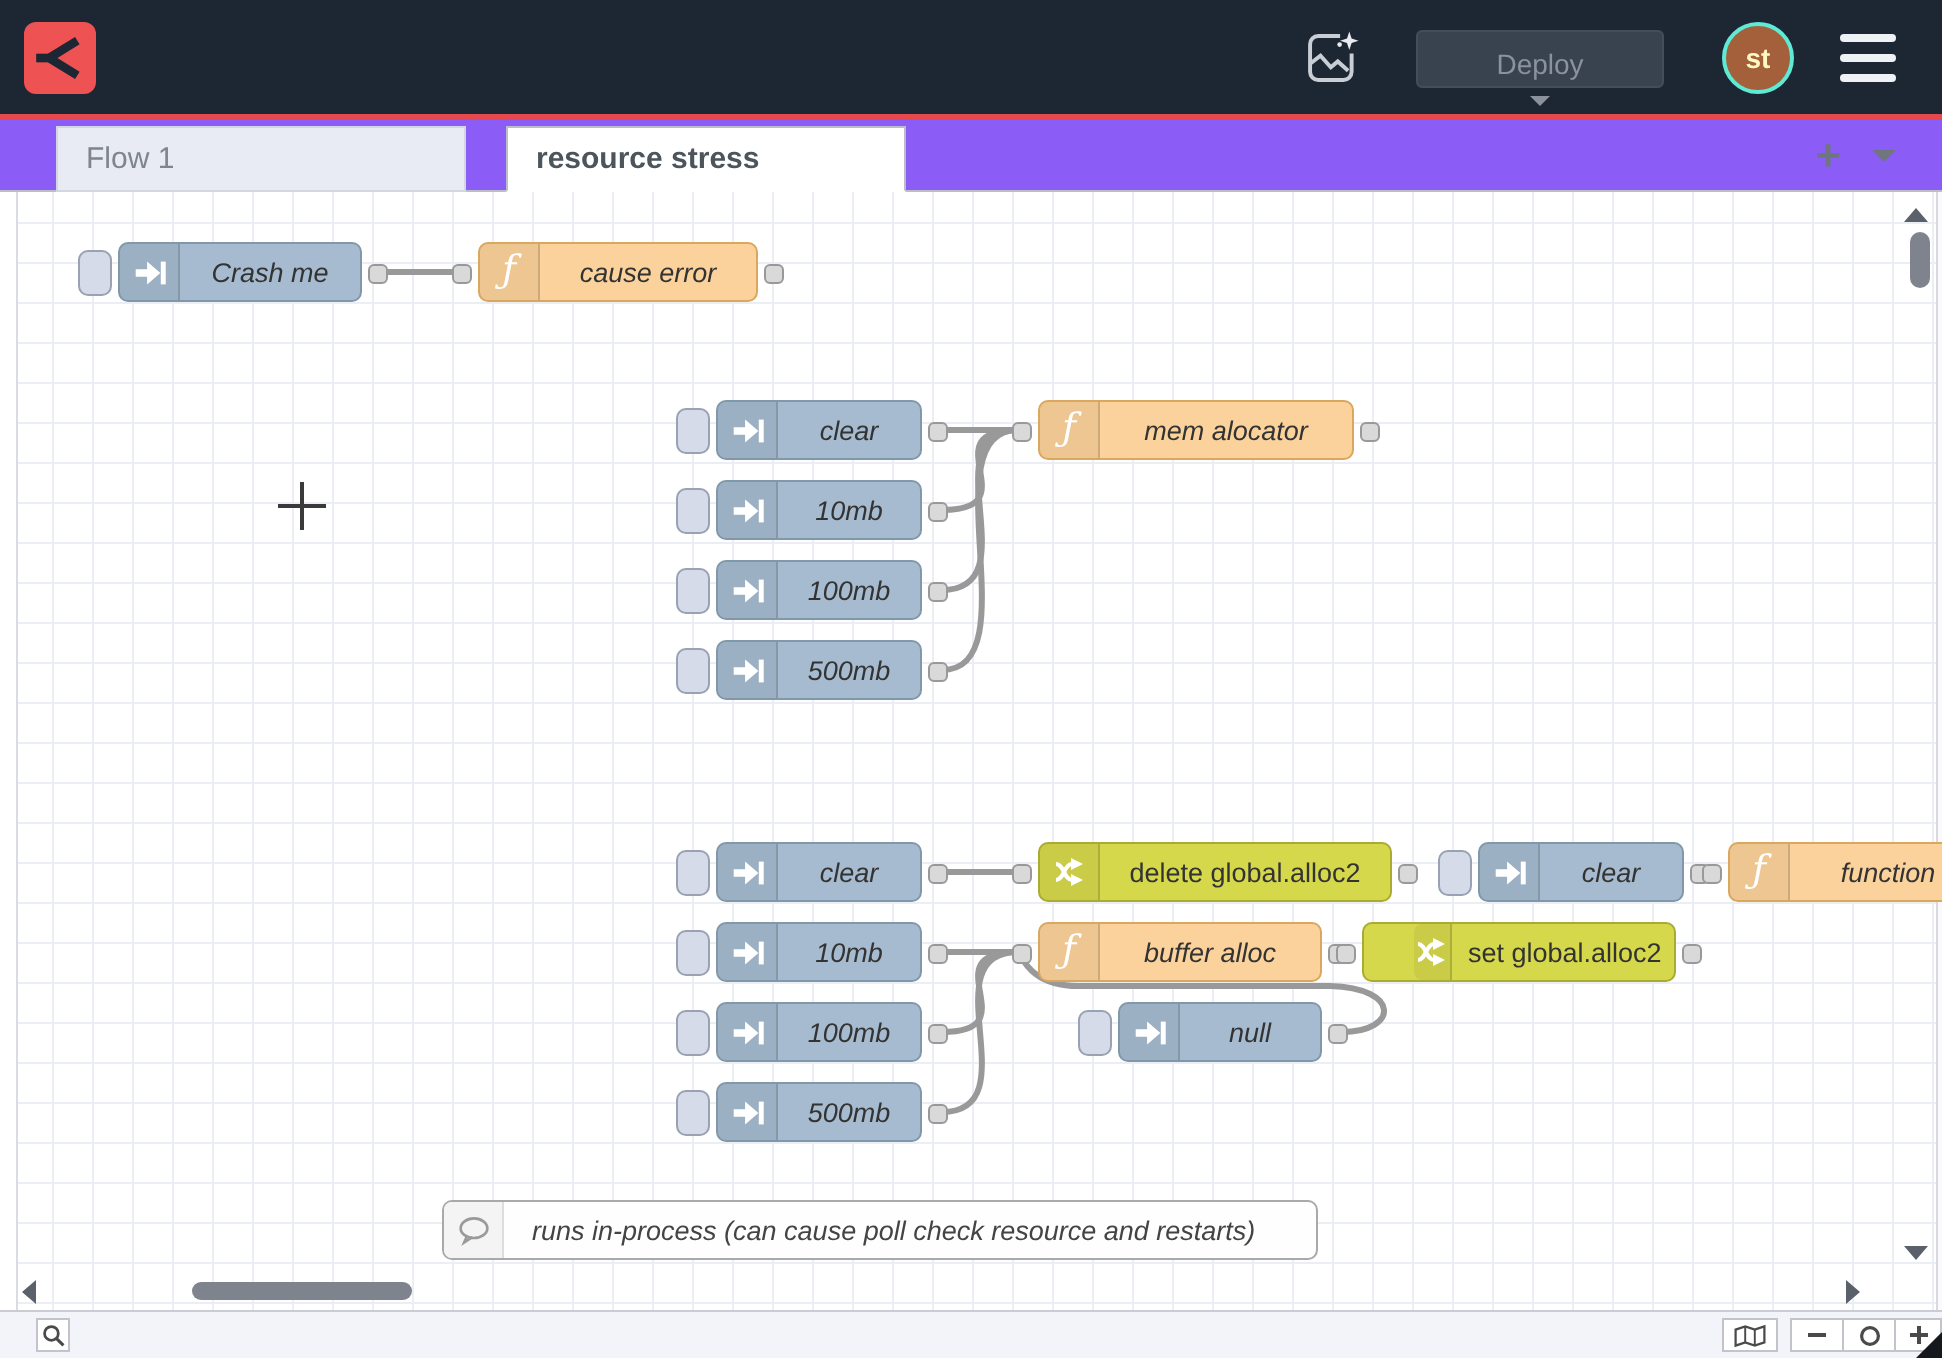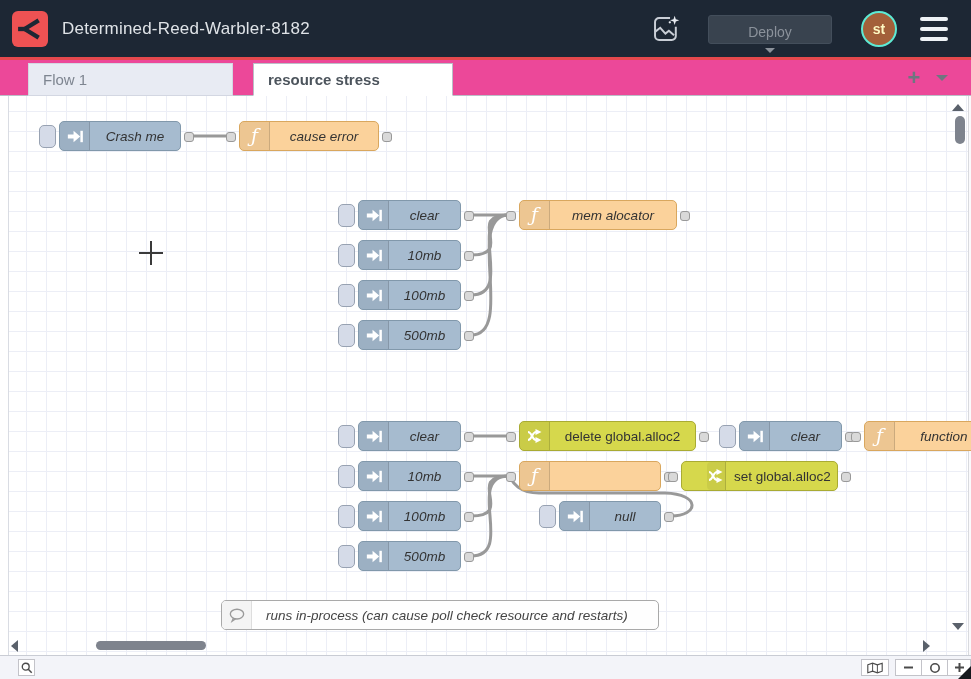--- a/index.html
+++ b/index.html
@@ -25,21 +25,21 @@
   .caret-down { width:0; height:0; border-left:5px solid transparent;
     border-right:5px solid transparent; border-top:5px solid #8b929b; }
   #avatar { position:absolute; left:861px; top:11px; width:36px; height:36px; border-radius:50%;
     background:#a3603a; border:2px solid #5eead4; color:#fef9c3; font-size:14px; font-weight:bold;
     display:flex; align-items:center; justify-content:center; cursor:pointer; }
   #hamburger { position:absolute; left:920px; top:17px; width:28px; height:24px;
     display:flex; flex-direction:column; justify-content:space-between; cursor:pointer; }
   #hamburger div { width:28px; height:4px; background:#eef2f6; border-radius:2px; }
 
   
-  #tabbar { position:absolute; left:0; top:60px; width:971px; height:36px; background:#ec4899;
+  #tabbar { position:absolute; left:0; top:60px; width:971px; height:36px; background:#8b5cf6;
     border-bottom:1px solid #bbbec7; }
   .tab { position:absolute; top:3px; height:33px; display:flex; align-items:center;
     padding:0 14px; font-size:15px; cursor:pointer; }
   .tab.inactive { left:28px; width:205px; background:#e8ebf3; border:1px solid #d3d7e2;
     color:#7e8590; }
   .tab.active { left:237px; width:200px; background:#fff; border:1px solid #bbbec7;
     border-bottom:1px solid #fff; color:#4c545c; font-weight:bold; z-index:2;margin-left:16px; }
   #tab-add-btn { position:absolute; left:900px; top:64px; width:28px; height:28px;
     display:flex; align-items:center; justify-content:center; color:#6f7680; font-size:22px;
     font-weight:bold; cursor:pointer; }
@@ -113,21 +113,20 @@
 
 <div id="app">
 
   <div id="header">
     <div class="logo-box">
       <svg width="26" height="26" viewBox="0 0 24 24">
         <path d="M20 4 L7 12 L20 20" fill="none" stroke="#1d2734" stroke-width="4" stroke-linejoin="round"></path>
         <path d="M1 12 H9" stroke="#1d2734" stroke-width="4"></path>
       </svg>
     </div>
-    <div id="header-title">Determined-Reed-Warbler-8182</div>
 
     <div class="hdr-icon-btn" id="ai-image-btn">
       <svg width="30" height="30" viewBox="0 0 26 26">
         <path d="M16.5 3.5 H7 a3.5 3.5 0 0 0 -3.5 3.5 V19 a3.5 3.5 0 0 0 3.5 3.5 H18 a3.5 3.5 0 0 0 3.5 -3.5 V11" fill="none" stroke="#c9ced6" stroke-width="1.7"></path>
         <path d="M3.5 15.5 l4.5 -3.5 4.5 5 3 -2.5 4.5 4" fill="none" stroke="#c9ced6" stroke-width="1.7"></path>
         <path d="M20.5 1.5 l1 3 3 1 -3 1 -1 3 -1 -3 -3 -1 3 -1 z" fill="#e8ecf1"></path>
         <circle cx="16.3" cy="7.2" r="1" fill="#e8ecf1"></circle>
       </svg>
     </div>
 
@@ -322,20 +321,21 @@
           <div class="icon-area">
             <span class="fn-glyph">ƒ</span>
           </div>
           <span class="label">function</span>
           <div class="port in"></div>
         </div>
         <div class="node function" style="left: 518px; top: 365px; width: 142px;">
           <div class="icon-area">
             <span class="fn-glyph">ƒ</span>
           </div>
+          <span class="label">buffer alloc</span>
           <div class="port in"></div>
           <div class="port out"></div>
         </div>
         <div class="node change" style="left: 680px; top: 365px; width: 157px; padding-left: 25px;">
           <div class="icon-area">
             <svg width="18" height="18" viewBox="0 0 18 18">
               <path d="M2 13 C6 13 6 5 10 5" fill="none" stroke="#fff" stroke-width="2"></path>
               <path d="M2 5 C6 5 6 13 10 13" fill="none" stroke="#fff" stroke-width="2"></path>
               <path d="M9.5 2 l6 3 -6 3 z" fill="#fff"></path>
               <path d="M9.5 10 l6 3 -6 3 z" fill="#fff"></path>

